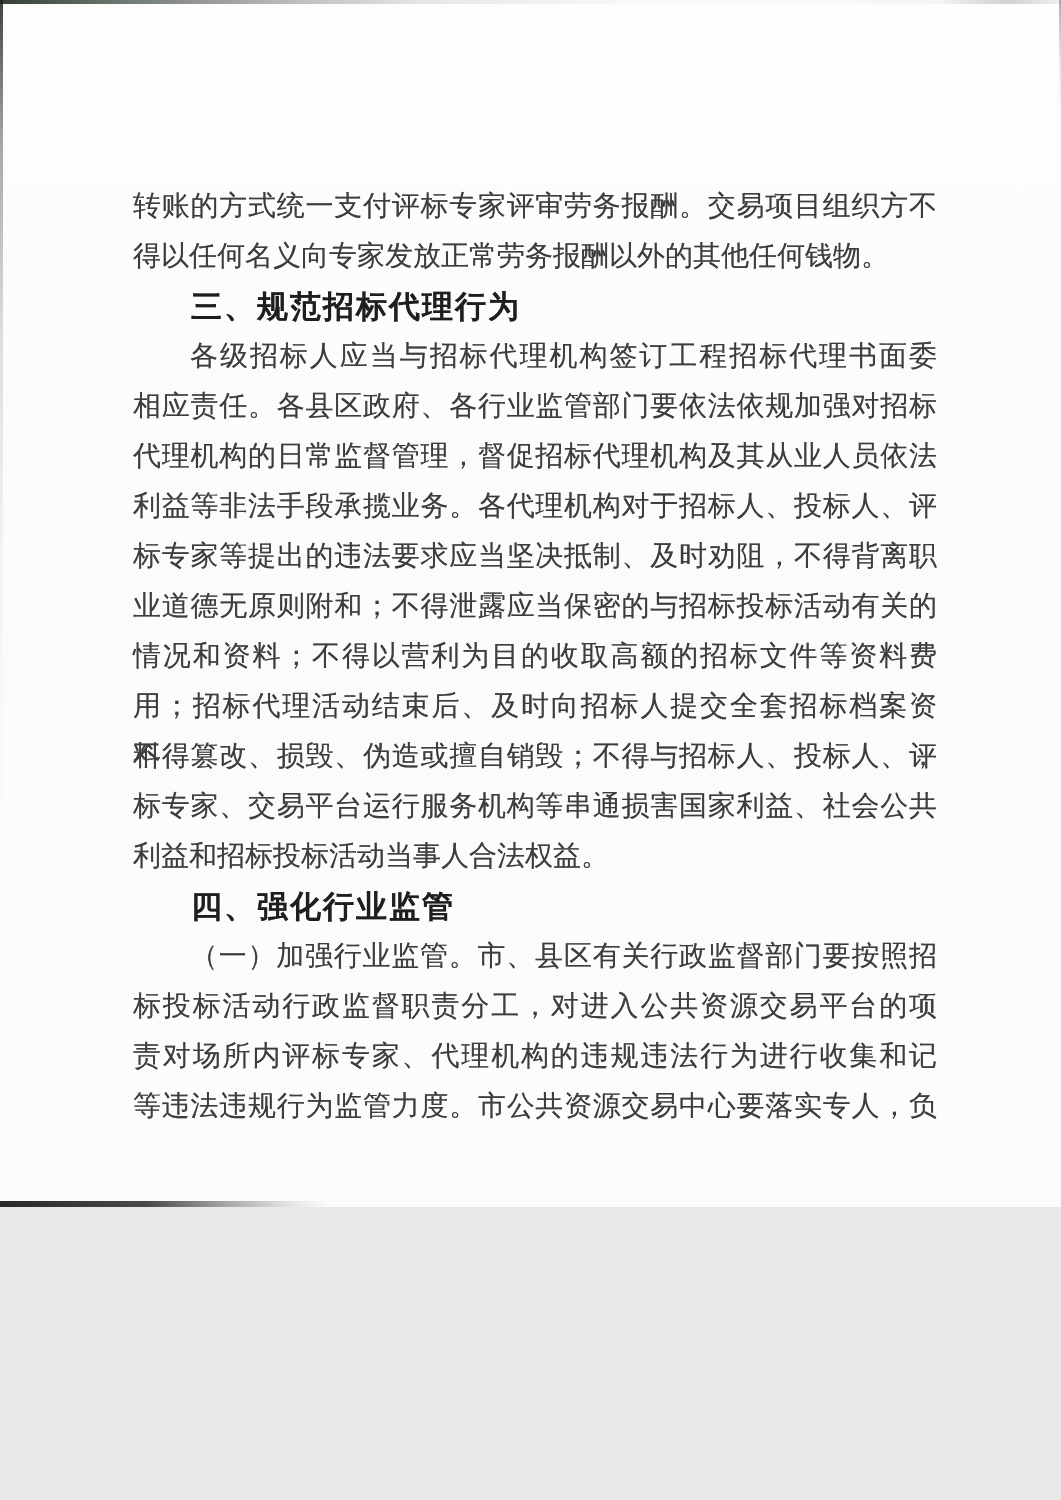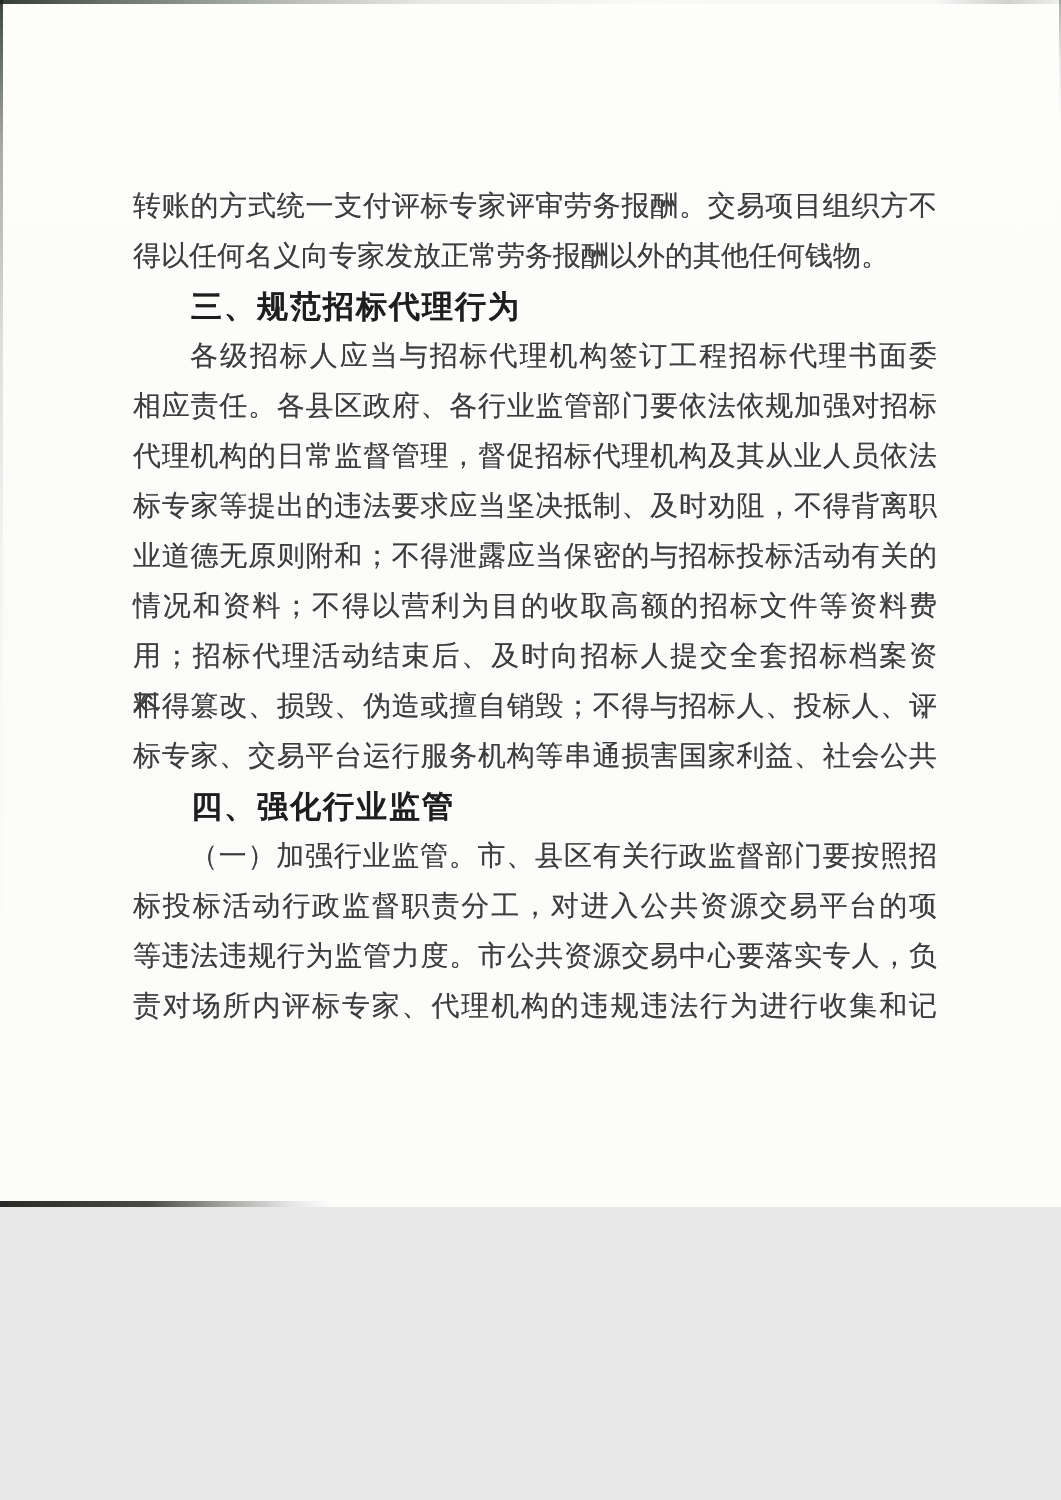--- a/index.html
+++ b/index.html
@@ -113,30 +113,32 @@
   <div class="edge-right"></div>
   <div class="edge-bottom-left"></div>
 
   <div class="content">
     <div class="line">转账的方式统一支付评标专家评审劳务报酬。交易项目组织方不</div>
     <div class="line last">得以任何名义向专家发放正常劳务报酬以外的其他任何钱物。</div>
     <div class="line heading">三、规范招标代理行为</div>
     <div class="line indent">各级招标人应当与招标代理机构签订工程招标代理书面委</div>
     <div class="line">相应责任。各县区政府、各行业监管部门要依法依规加强对招标</div>
     <div class="line">代理机构的日常监督管理，督促招标代理机构及其从业人员依法</div>
+    <div class="line">利益等非法手段承揽业务。各代理机构对于招标人、投标人、评</div>
     <div class="line">标专家等提出的违法要求应当坚决抵制、及时劝阻，不得背离职</div>
     <div class="line">业道德无原则附和；不得泄露应当保密的与招标投标活动有关的</div>
     <div class="line">情况和资料；不得以营利为目的收取高额的招标文件等资料费</div>
     <div class="line">用；招标代理活动结束后、及时向招标人提交全套招标档案资料，</div>
     <div class="line">不得篡改、损毁、伪造或擅自销毁；不得与招标人、投标人、评</div>
     <div class="line">标专家、交易平台运行服务机构等串通损害国家利益、社会公共</div>
+    <div class="line last">利益和招标投标活动当事人合法权益。</div>
     <div class="line heading">四、强化行业监管</div>
     <div class="line indent">（一）加强行业监管。市、县区有关行政监督部门要按照招</div>
     <div class="line">标投标活动行政监督职责分工，对进入公共资源交易平台的项</div>
+    <div class="line">责对场所内评标专家、代理机构的违规违法行为进行收集和记</div>
     <div class="line">等违法违规行为监管力度。市公共资源交易中心要落实专人，负</div>
-    <div class="line">责对场所内评标专家、代理机构的违规违法行为进行收集和记</div>
   </div>
 
   <div class="page-number">
     <span class="dash">—</span><span class="num">4</span><span class="dash">—</span>
   </div>
 
 </div>
 
 </body></html>

